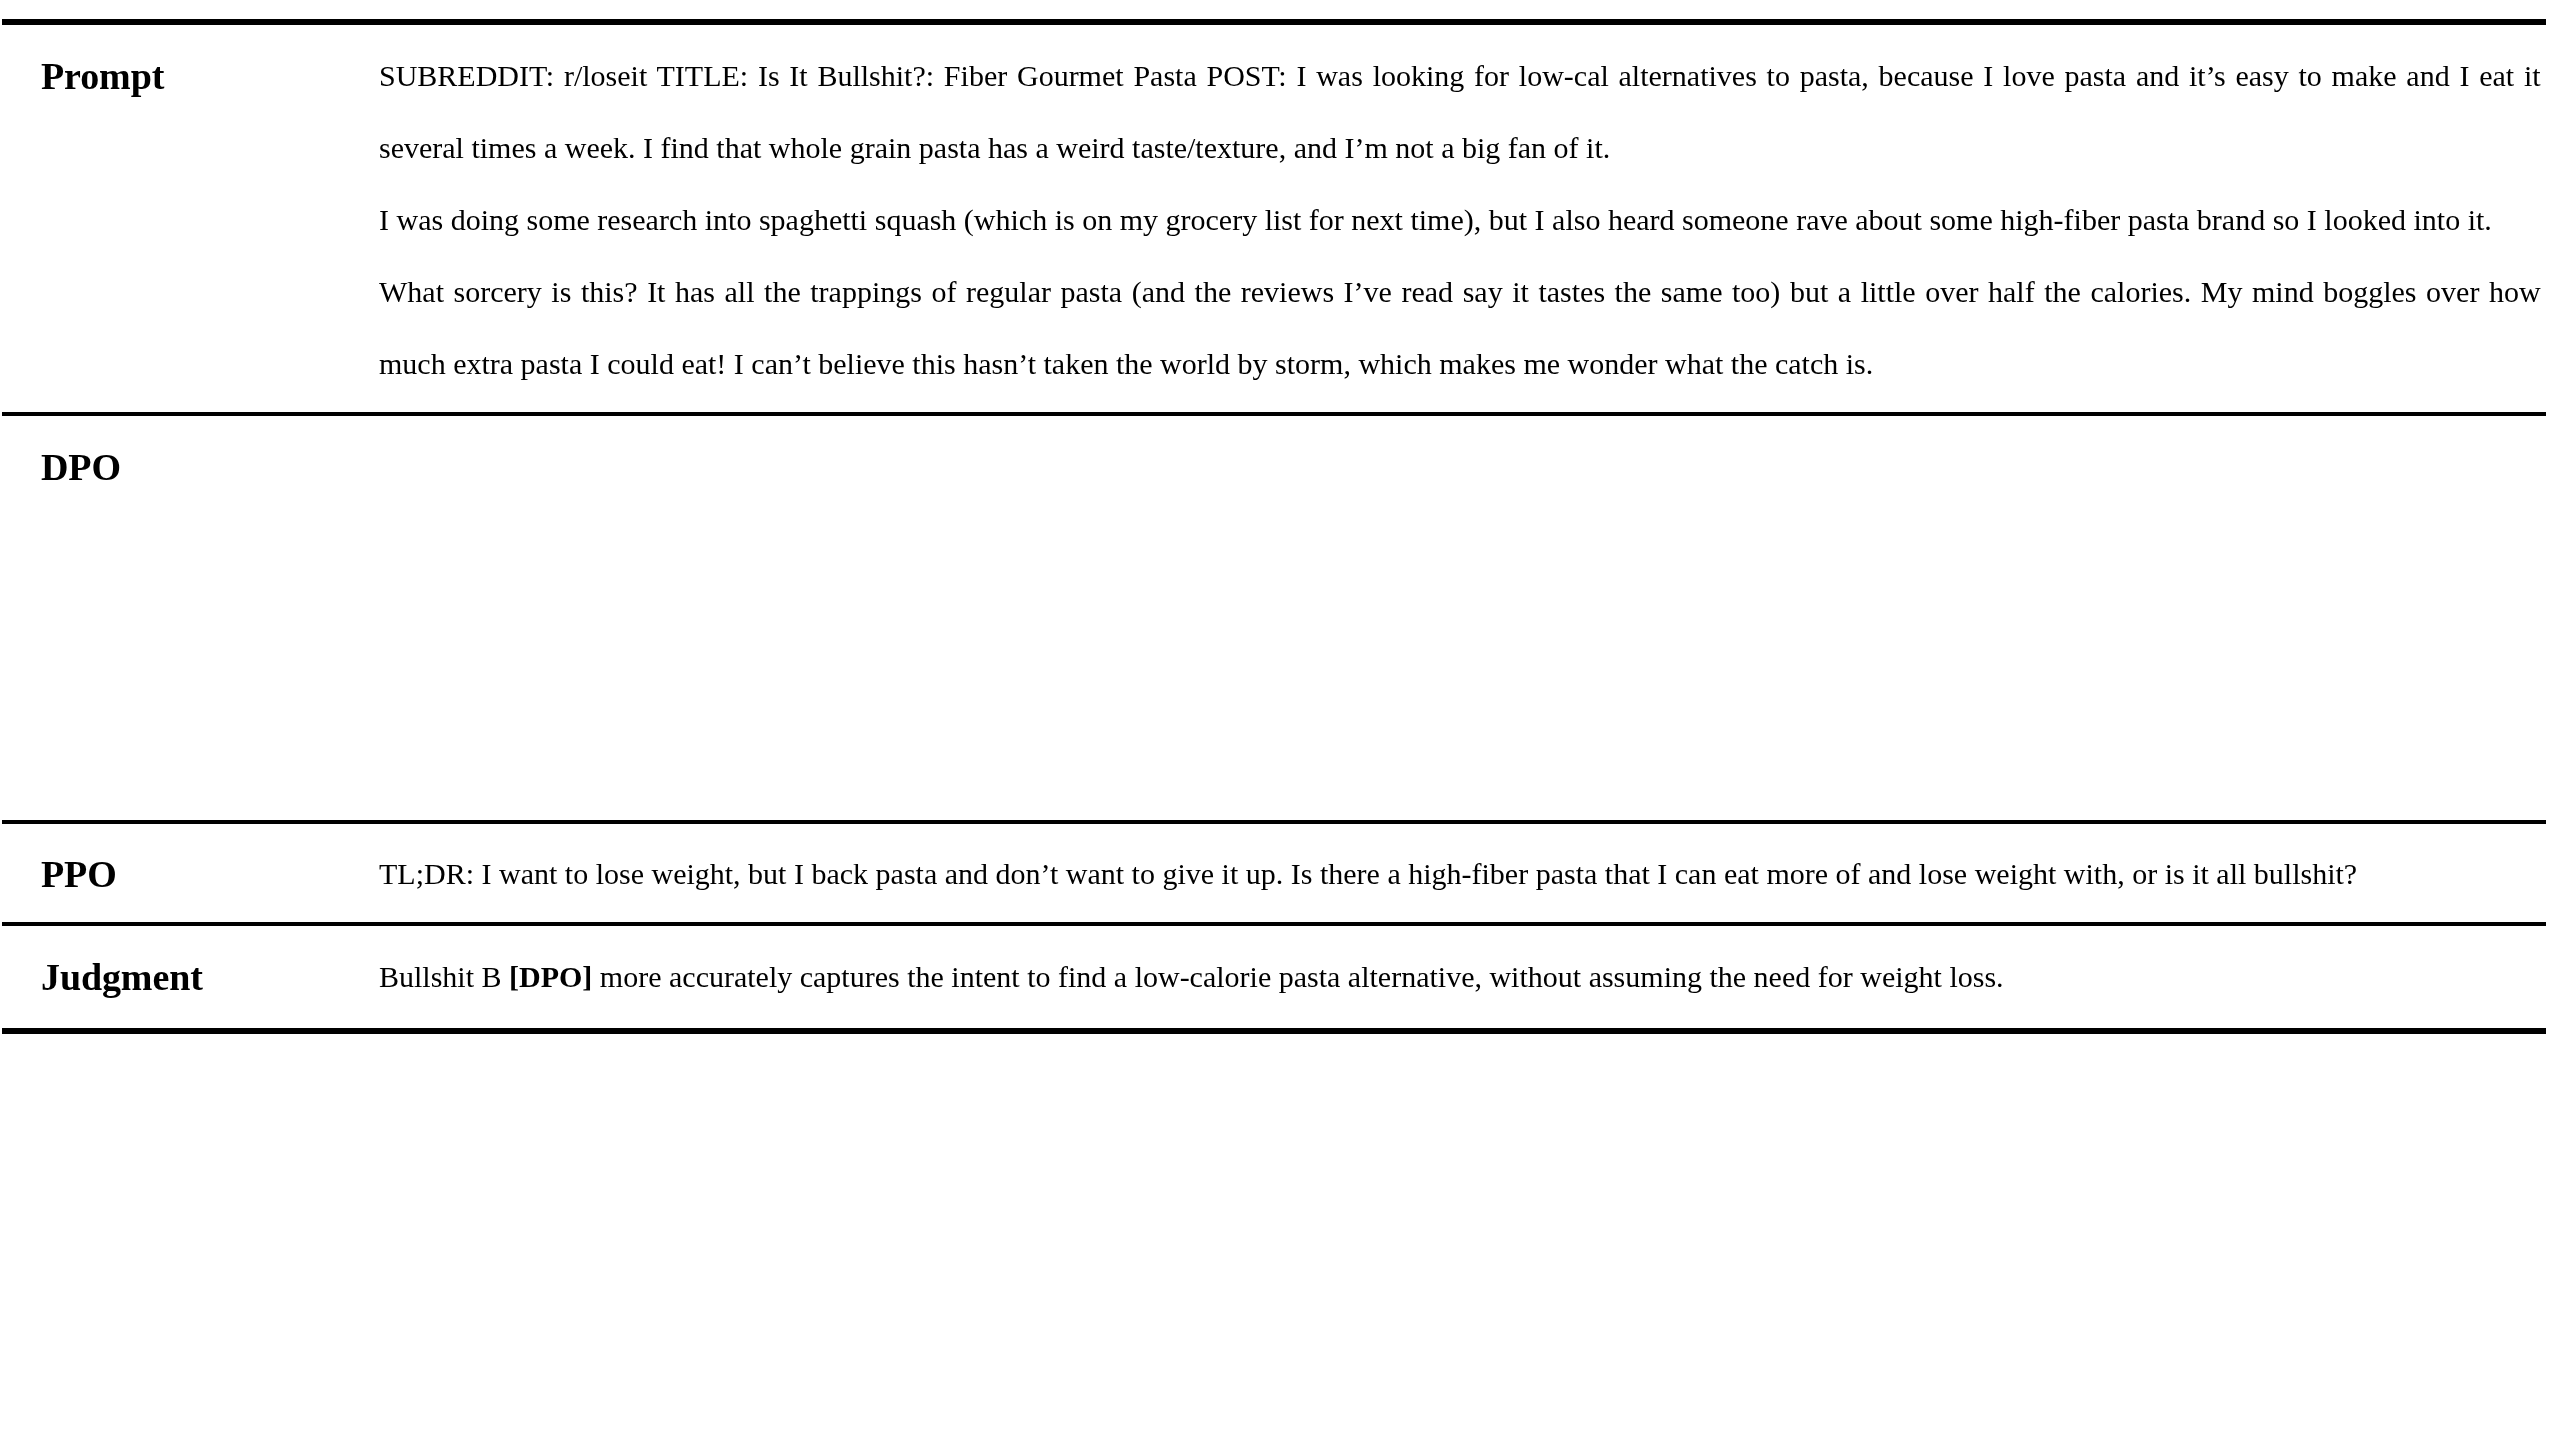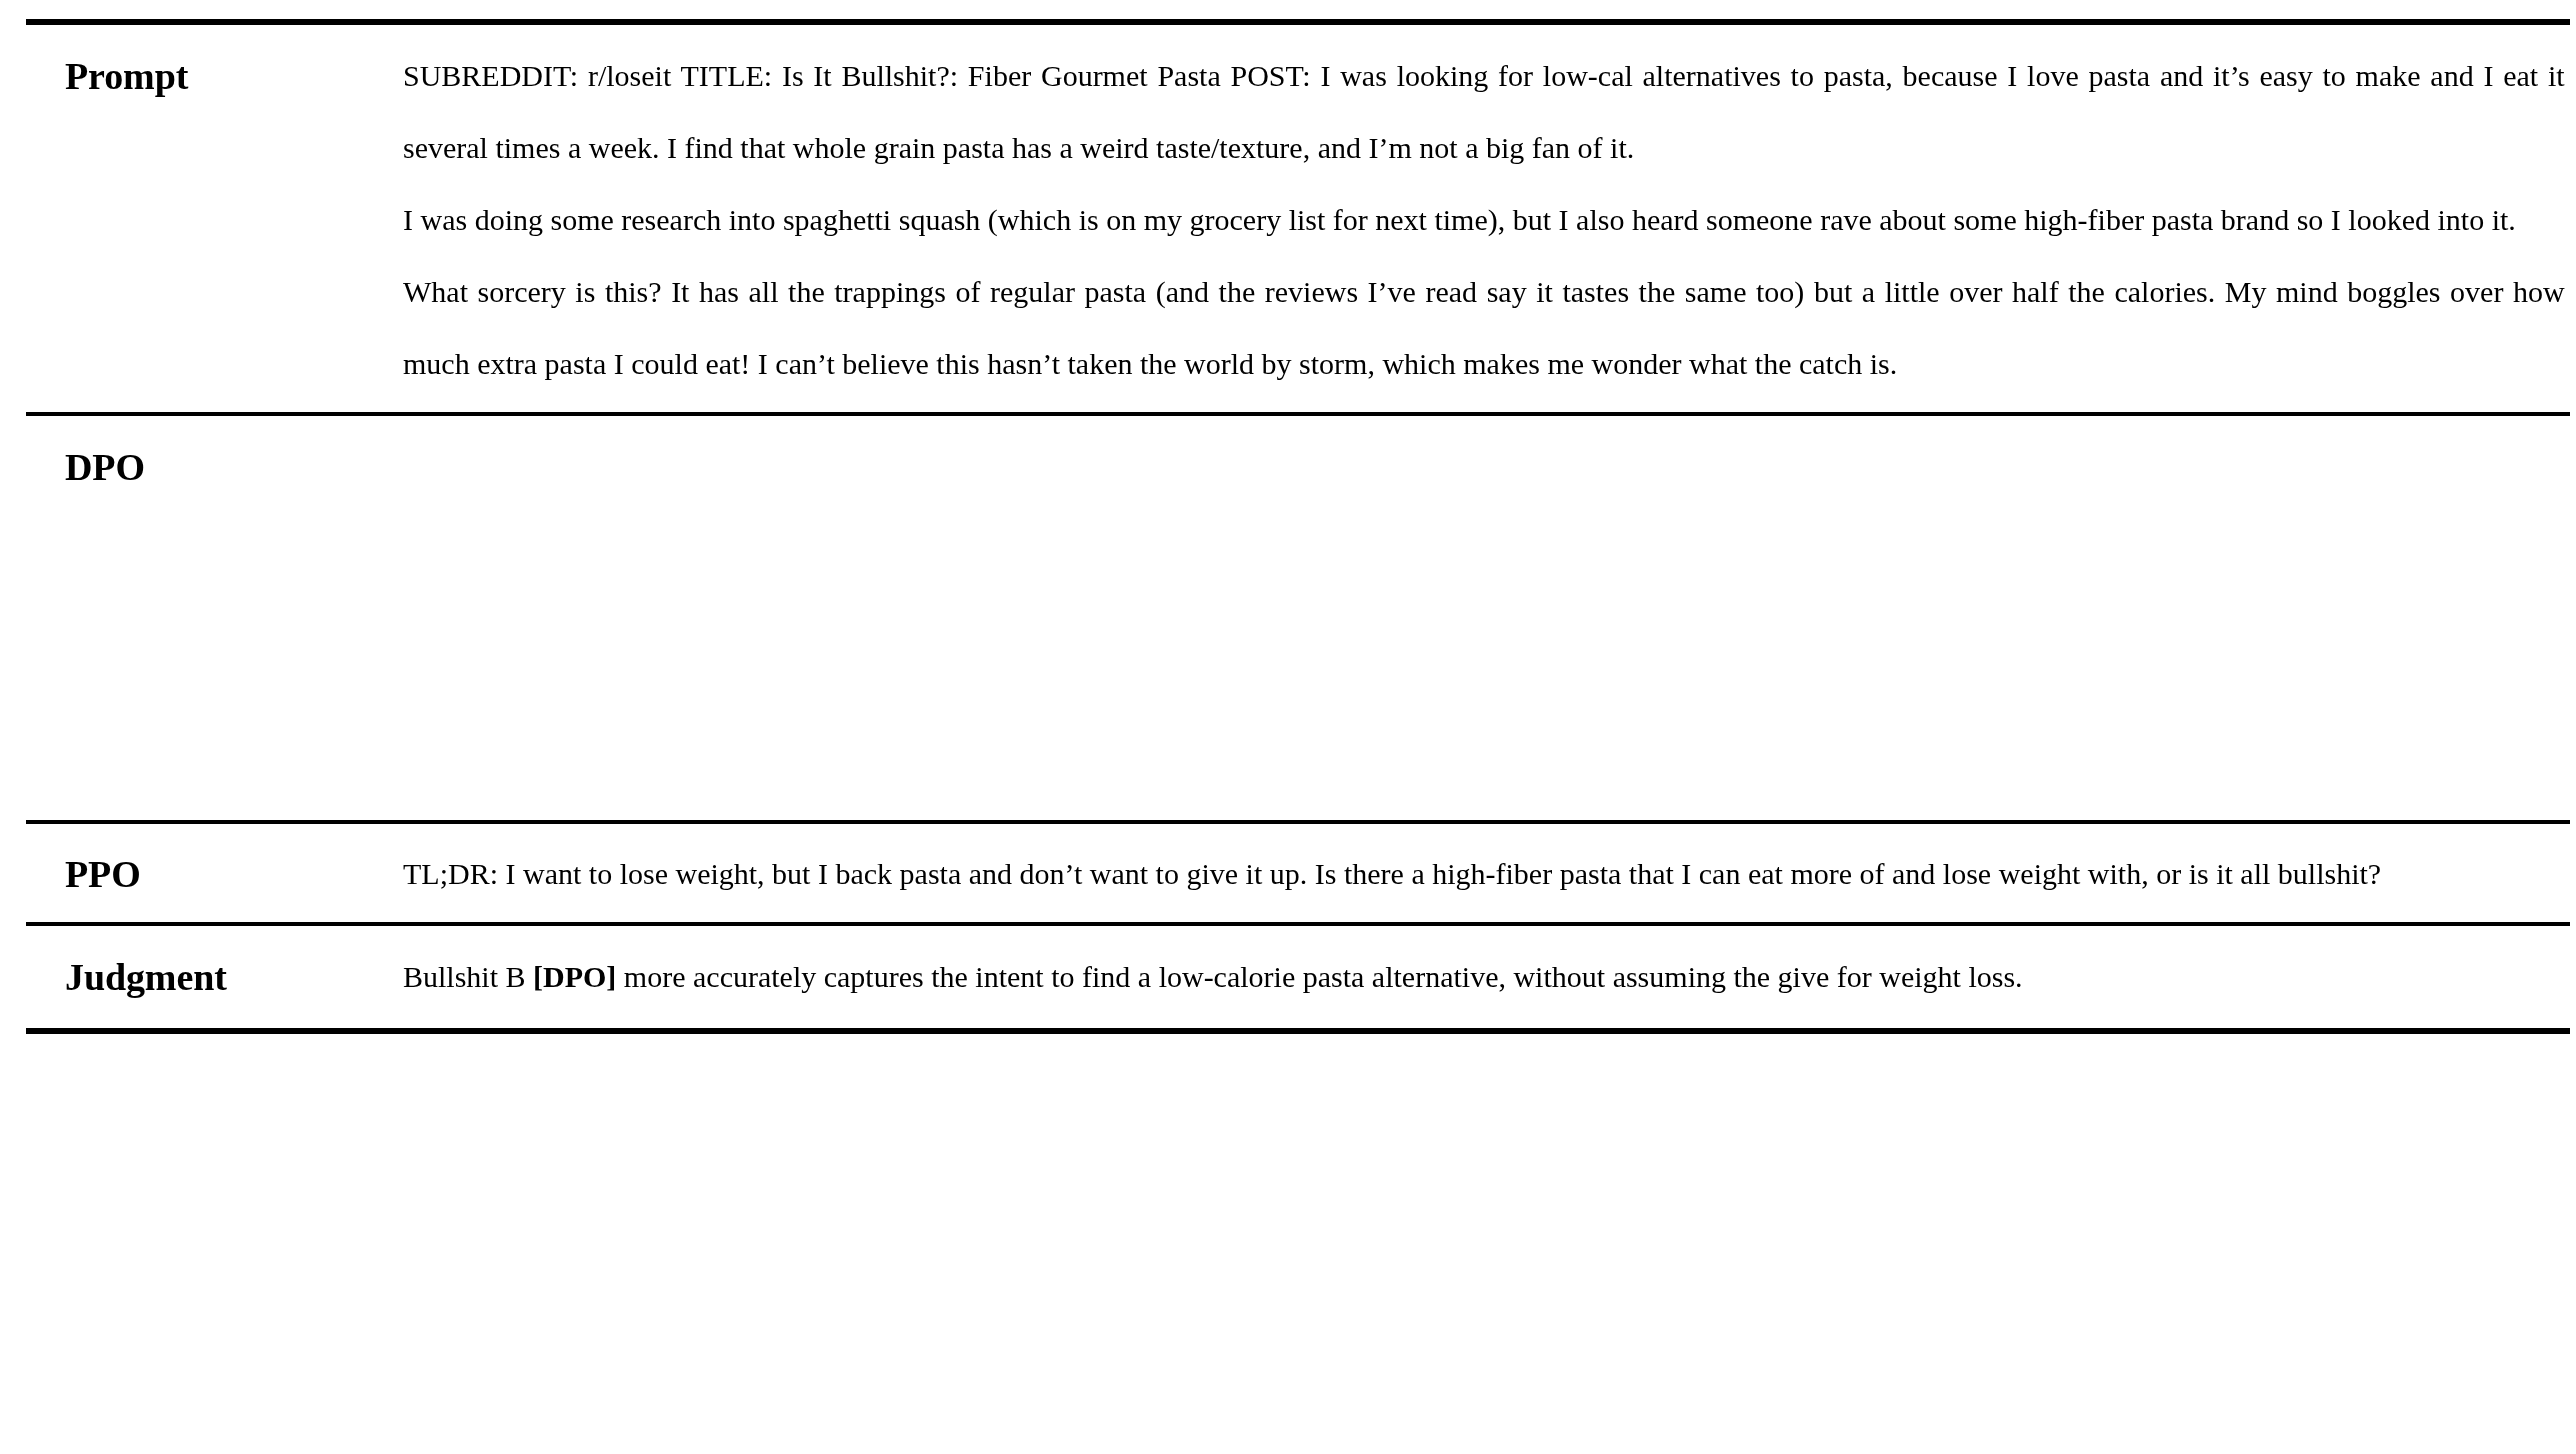--- a/index.html
+++ b/index.html
@@ -19,21 +19,21 @@
   .page {
     position: relative;
     width: 2576px;
     height: 1454px;
     background: #ffffff;
     box-sizing: border-box;
   }
 
   .table-wrap {
     position: absolute;
-    left: 26px;
+    left: 2px;
     top: 19px;
     width: 2544px;
   }
 
   
   .rule {
     width: 100%;
     background: #000000;
     line-height: 0;
     font-size: 0;
@@ -115,21 +115,21 @@
       <div class="cell-body">
         <p class="para">TL;DR: I want to lose weight, but I back pasta and don’t want to give it up. Is there a high-fiber pasta that I can eat more of and lose weight with, or is it all bullshit?</p>
       </div>
     </div>
 
     <div class="rule rule-thin"></div>
 
     <div class="row row-judgment">
       <div class="cell-label">Judgment</div>
       <div class="cell-body">
-        <p class="para"><span>Bullshit B </span><span class="bold">[DPO]</span><span> more accurately captures the intent to find a low-calorie pasta alternative, without assuming the give for weight loss.</span></p>
+        <p class="para"><span>Bullshit B </span><span class="bold">[DPO]</span><span> more accurately captures the intent to find a low-calorie pasta alternative, without assuming the need for weight loss.</span></p>
       </div>
     </div>
 
     <div class="rule rule-thick"></div>
 
   </div>
 </div>
 
 
 </body></html>

